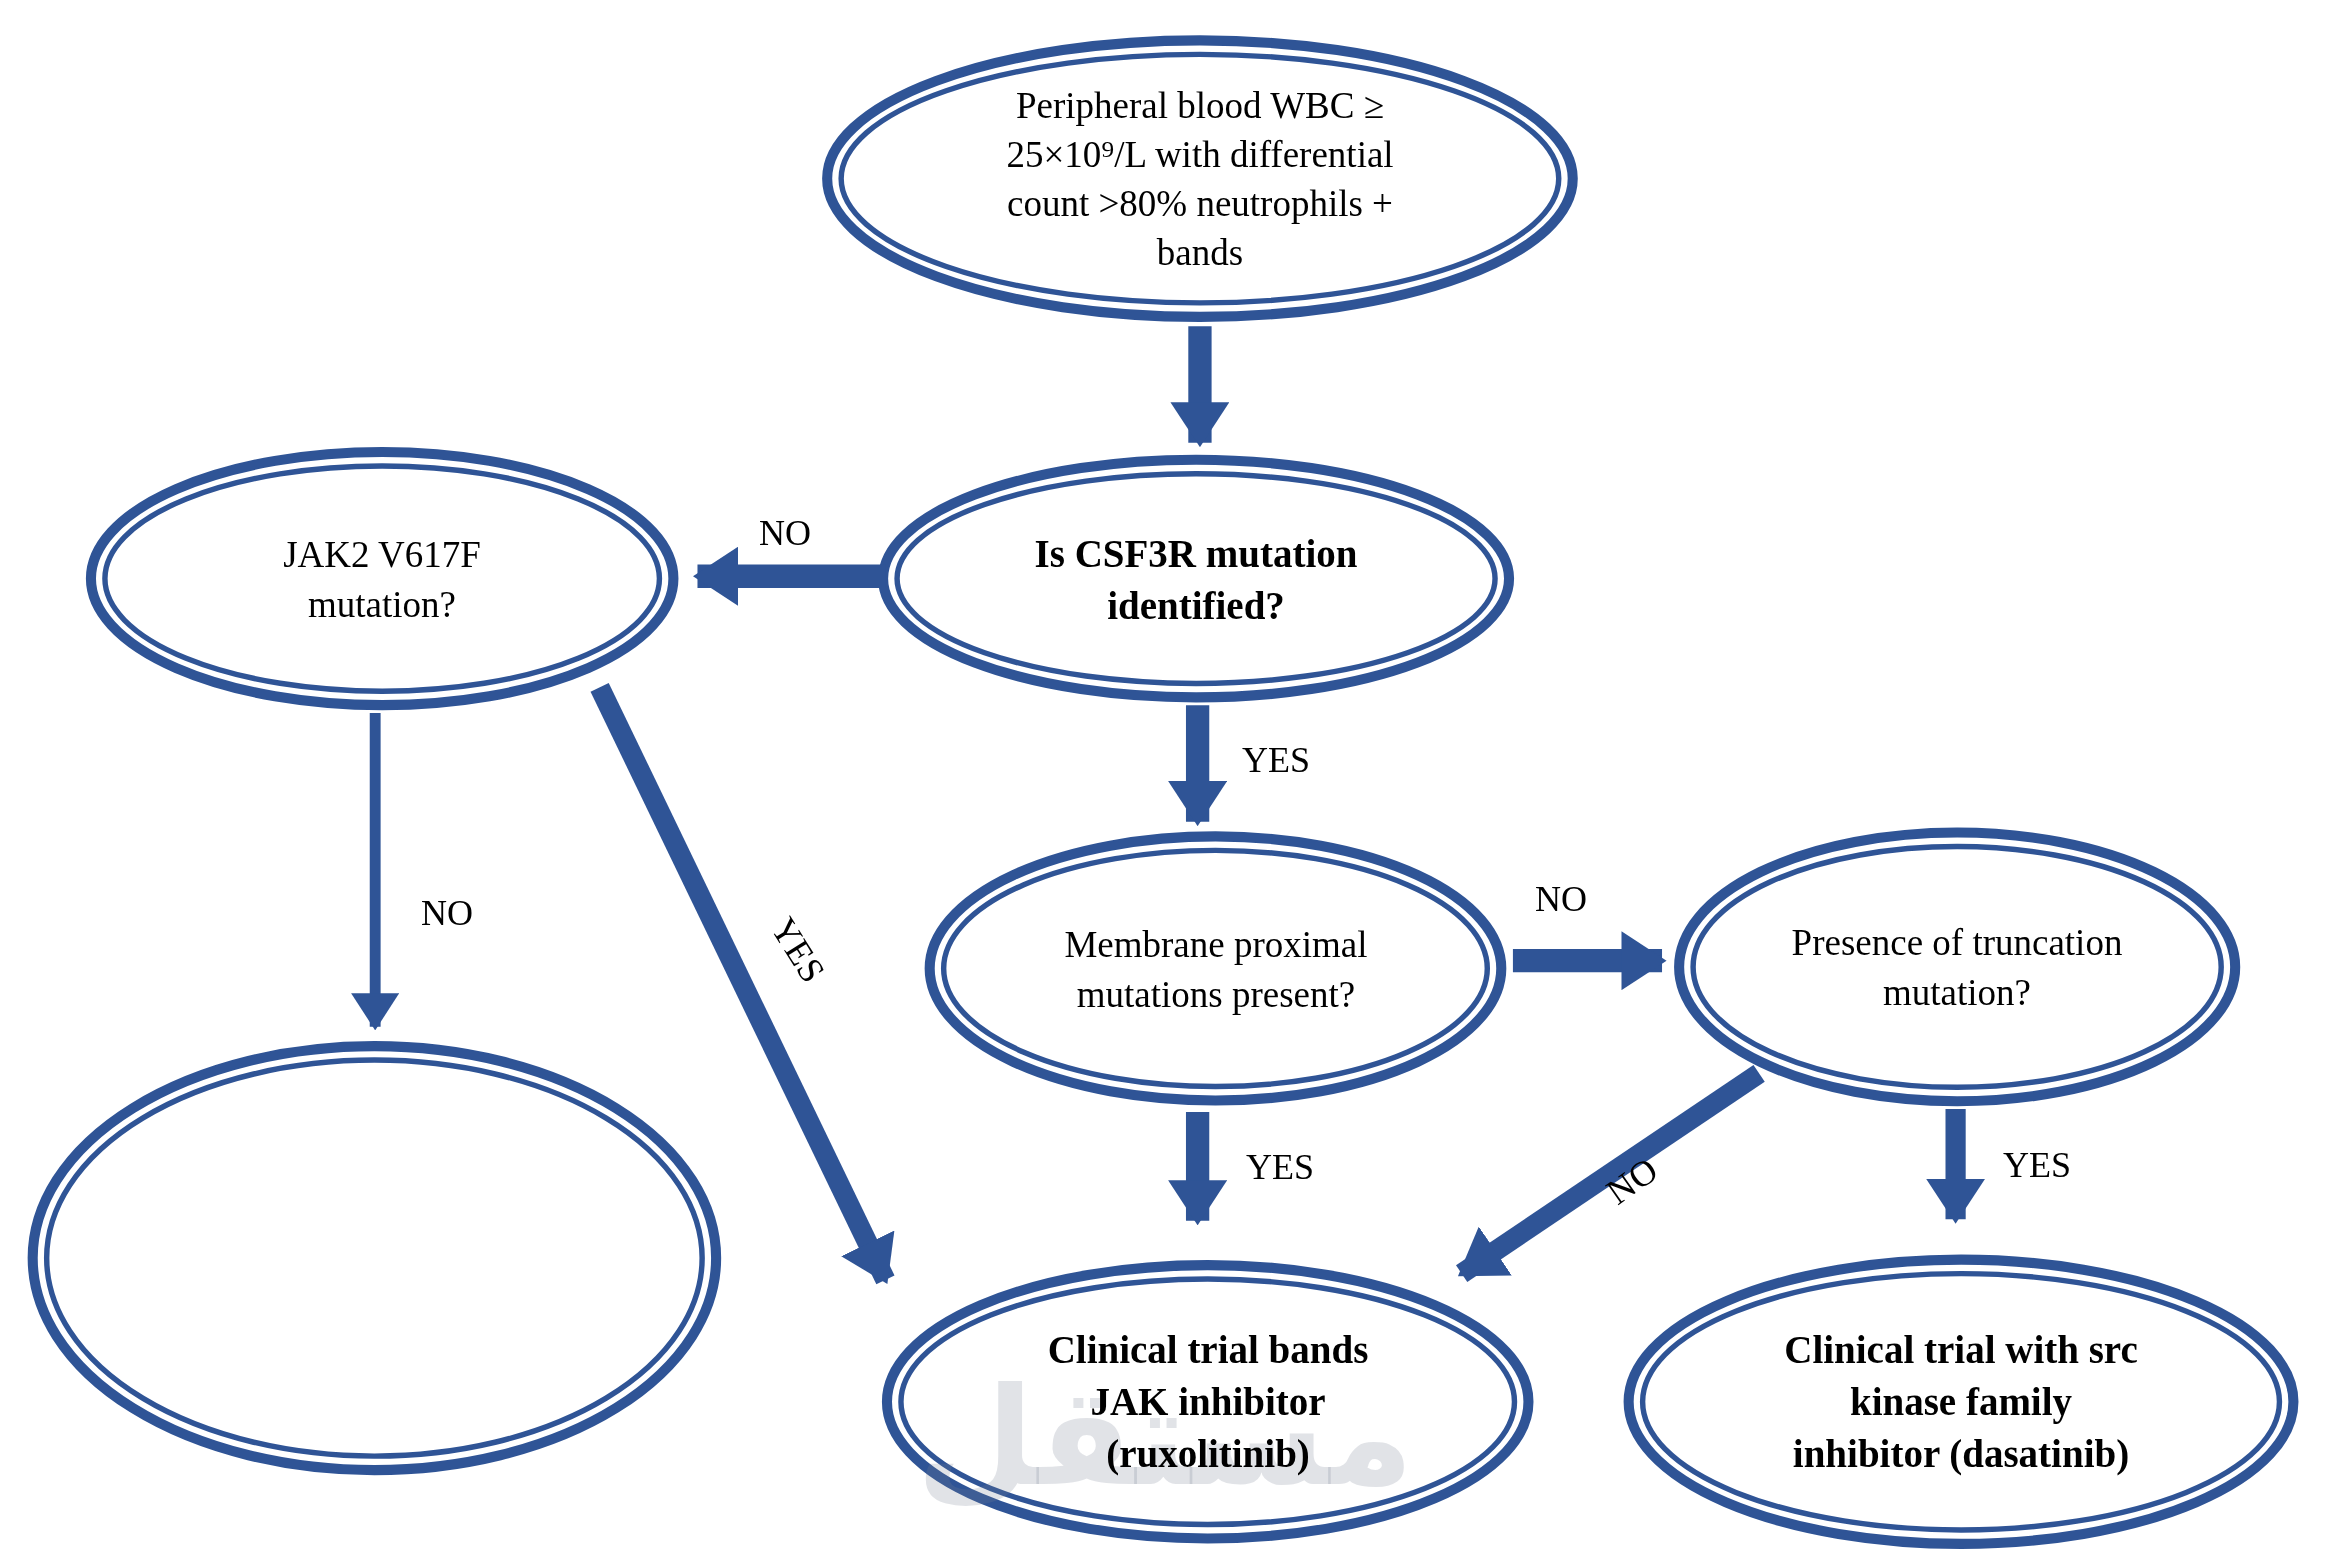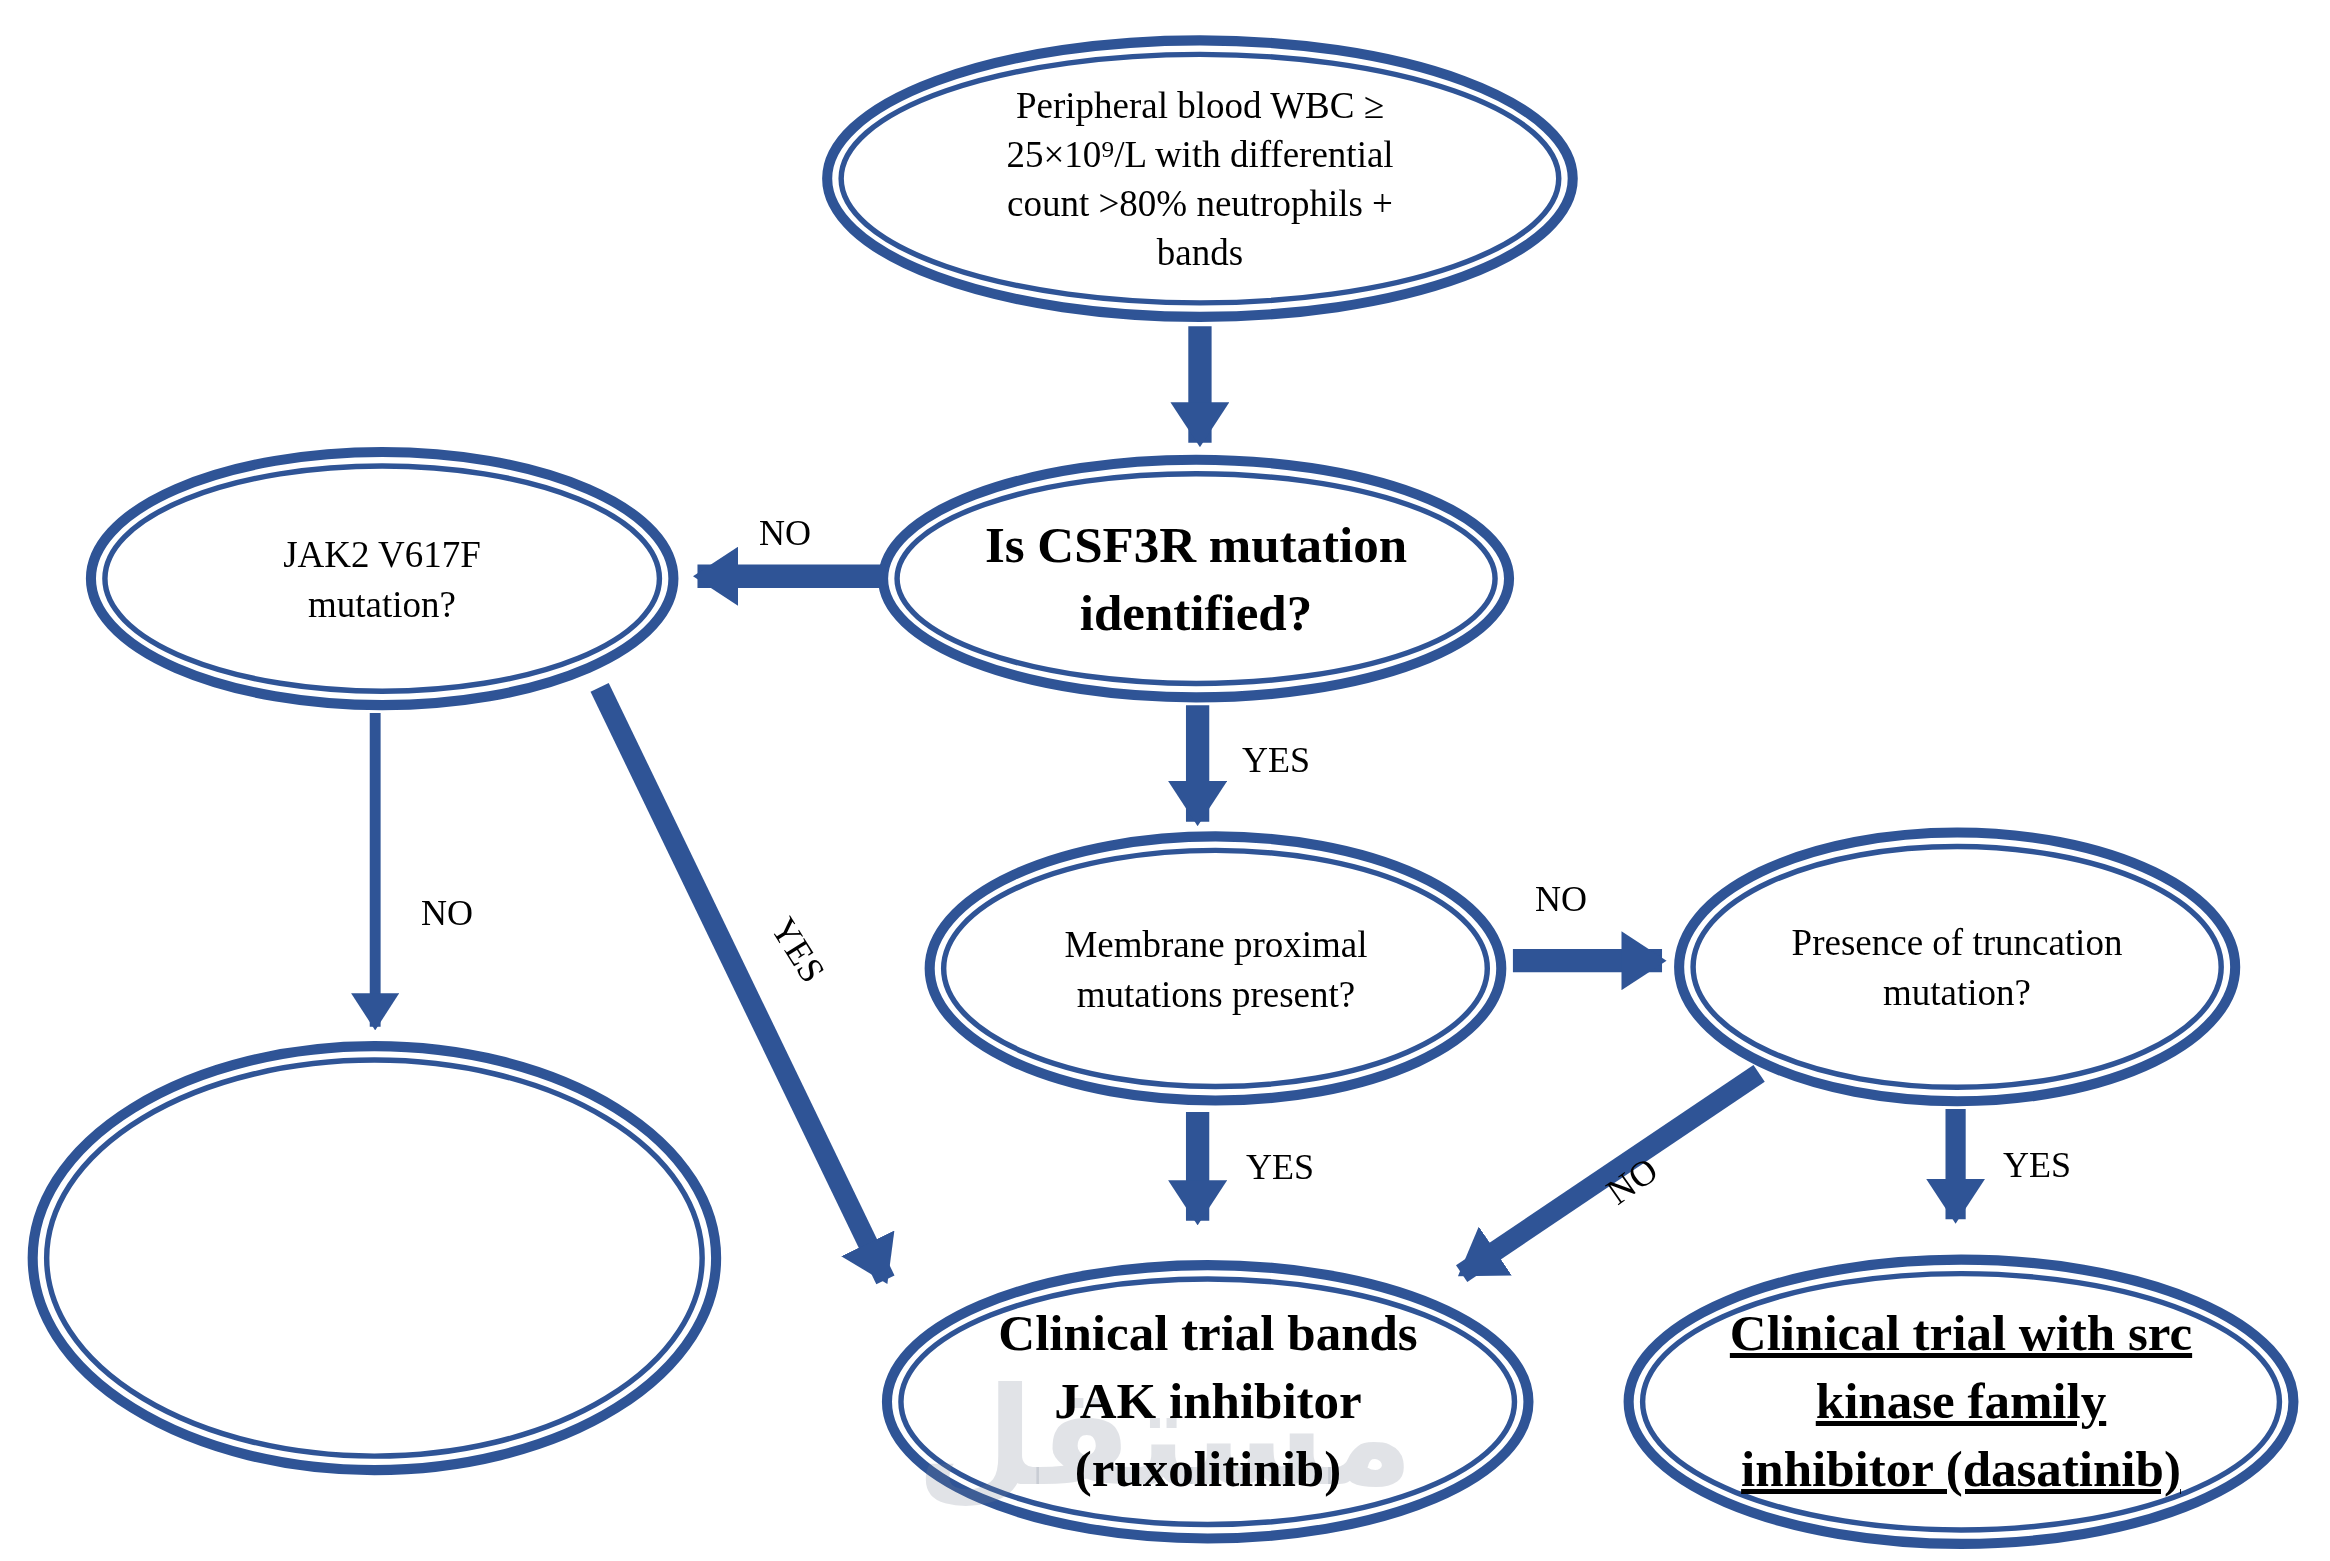--- a/index.html
+++ b/index.html
@@ -15,21 +15,21 @@
       font-family:"DejaVu Sans", sans-serif;font-weight:bold;}
   .node-text{
     position:absolute;z-index:3;
     transform:translate(-50%,-50%);
     display:flex;align-items:center;justify-content:center;
     text-align:center;
     white-space:pre-line;
     color:#000000;
     font-size:37px;line-height:1.33;
   }
-  .node-text.bold{font-weight:bold;font-size:51px;}
+  .node-text.bold{font-weight:bold;font-size:39px;}
   .edge-label{
     position:absolute;z-index:3;
     transform:translate(-50%,-50%);
     color:#000;font-size:36px;line-height:1;
     white-space:nowrap;
   }
   .edge-label.rot58{transform:translate(-50%,-50%) rotate(58deg);}
   .edge-label.rotm35{transform:translate(-50%,-50%) rotate(-35deg);}
   svg ellipse{fill:none;stroke:#2F5496;}
   svg line{stroke:#2F5496;}
@@ -103,21 +103,21 @@
 identified?</div>
   <div class="node-text" style="left:382px;top:579px;width:497px;height:233px;">JAK2 V617F
 mutation?</div>
   <div class="node-text" style="left:1216px;top:969px;width:497px;height:241px;">Membrane proximal
 mutations present?</div>
   <div class="node-text" style="left:1957px;top:967px;width:482px;height:249px;">Presence of truncation
 mutation?</div>
   <div class="node-text bold" style="left:1208px;top:1402px;width:544px;height:256px;">Clinical trial bands
 JAK inhibitor
 (ruxolitinib)</div>
-  <div class="node-text bold" style="left:1961px;top:1402px;width:575px;height:264px;text-decoration:underline;">Clinical trial with src
+  <div class="node-text bold" style="left:1961px;top:1402px;width:575px;height:264px;">Clinical trial with src
 kinase family
 inhibitor (dasatinib)</div>
 
   <div class="edge-label" style="left:785px;top:533px;">NO</div>
   <div class="edge-label" style="left:1276px;top:760px;">YES</div>
   <div class="edge-label" style="left:447px;top:913px;">NO</div>
   <div class="edge-label rot58" style="left:798px;top:950px;">YES</div>
   <div class="edge-label" style="left:1561px;top:899px;">NO</div>
   <div class="edge-label" style="left:1280px;top:1167px;">YES</div>
   <div class="edge-label rotm35" style="left:1632px;top:1181px;">NO</div>

